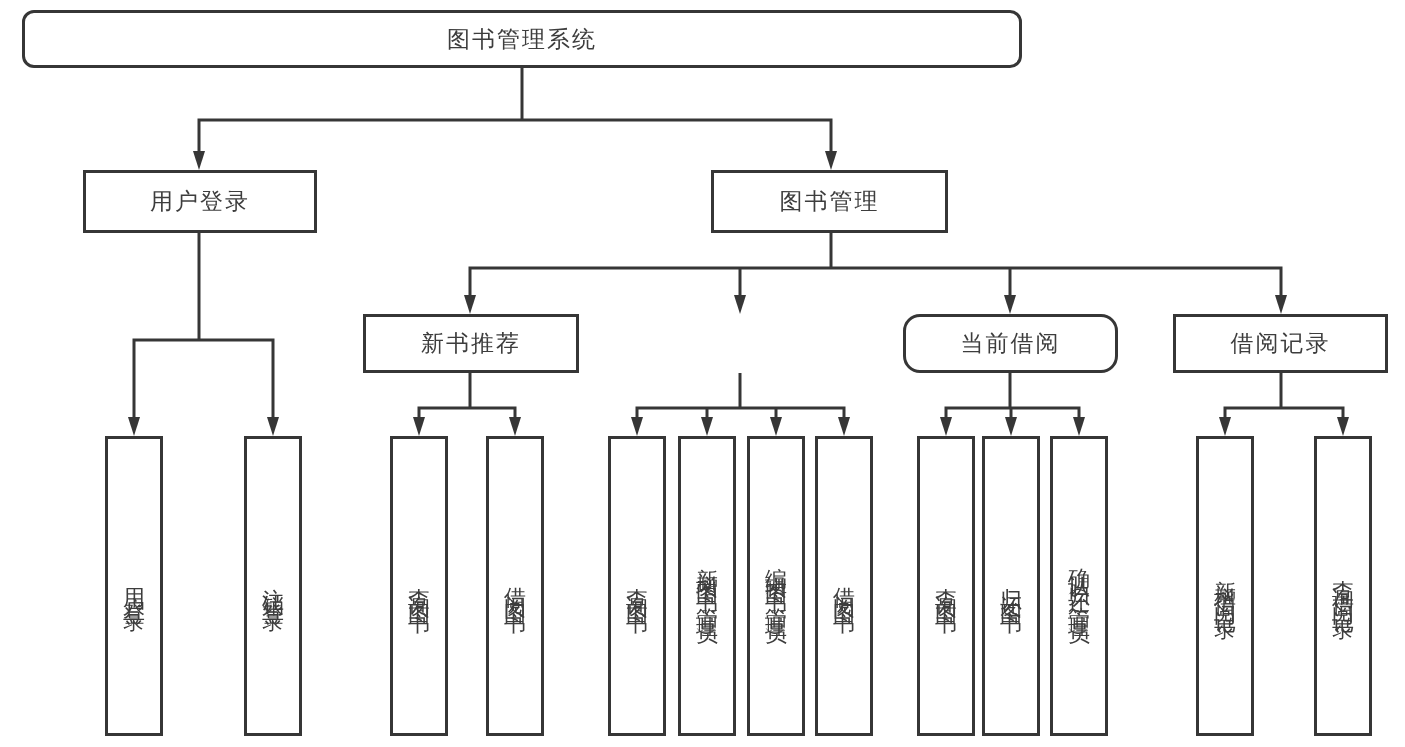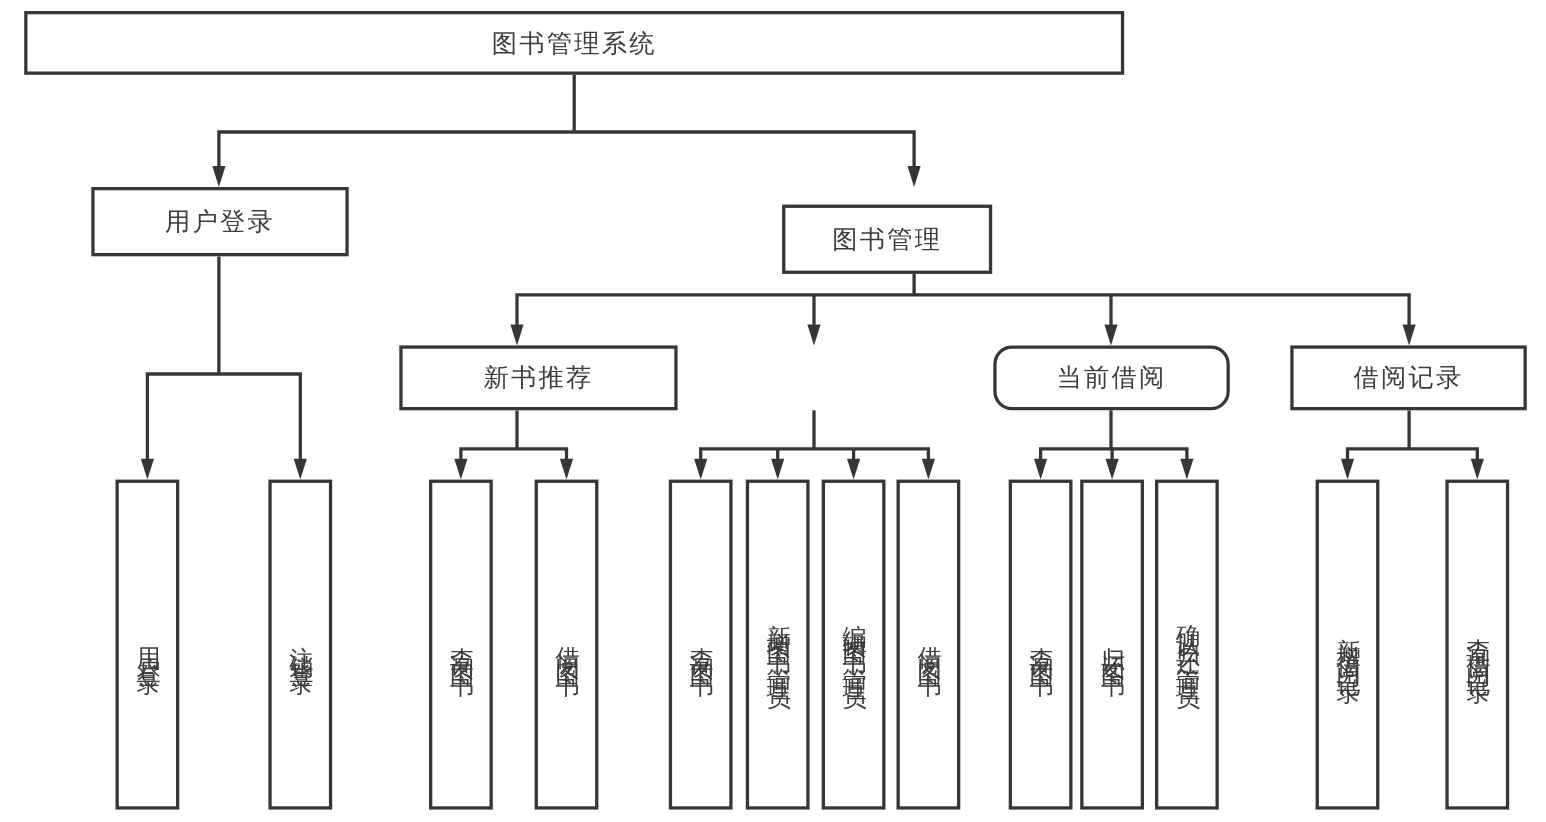--- a/index.html
+++ b/index.html
@@ -125,32 +125,32 @@
     </g>
 
     <g>
       <path d="M1281 373 L1281 408"></path>
       <path d="M1225 420 L1225 408 L1343 408 L1343 420"></path>
       <polygon points="1219,417 1231,417 1225,436"></polygon>
       <polygon points="1337,417 1349,417 1343,436"></polygon>
     </g>
   </svg>
 
-  <div class="box" style="left:22px; top:10px; width:1000px; height:58px;">
+  <div class="box" style="left:22px; top:10px; width:1000px; height:58px;border-radius:12px;">
     <span>图书管理系统</span>
   </div>
 
   <div class="box" style="left:83px; top:170px; width:234px; height:63px;">
     <span>用户登录</span>
   </div>
-  <div class="box" style="left:711px; top:186px; width:191px; height:63px;">
+  <div class="box" style="left:711px; top:170px; width:237px; height:63px;">
     <span>图书管理</span>
   </div>
 
-  <div class="box" style="left:363px; top:314px; width:253px; height:59px;">
+  <div class="box" style="left:363px; top:314px; width:216px; height:59px;">
     <span>新书推荐</span>
   </div>
   <div class="box" style="left:903px; top:314px; width:215px; height:59px;border-radius:17px;">
     <span>当前借阅</span>
   </div>
   <div class="box" style="left:1173px; top:314px; width:215px; height:59px;">
     <span>借阅记录</span>
   </div>
 
   <div class="box leaf" style="left:105px; top:436px; width:58px; height:300px;">

